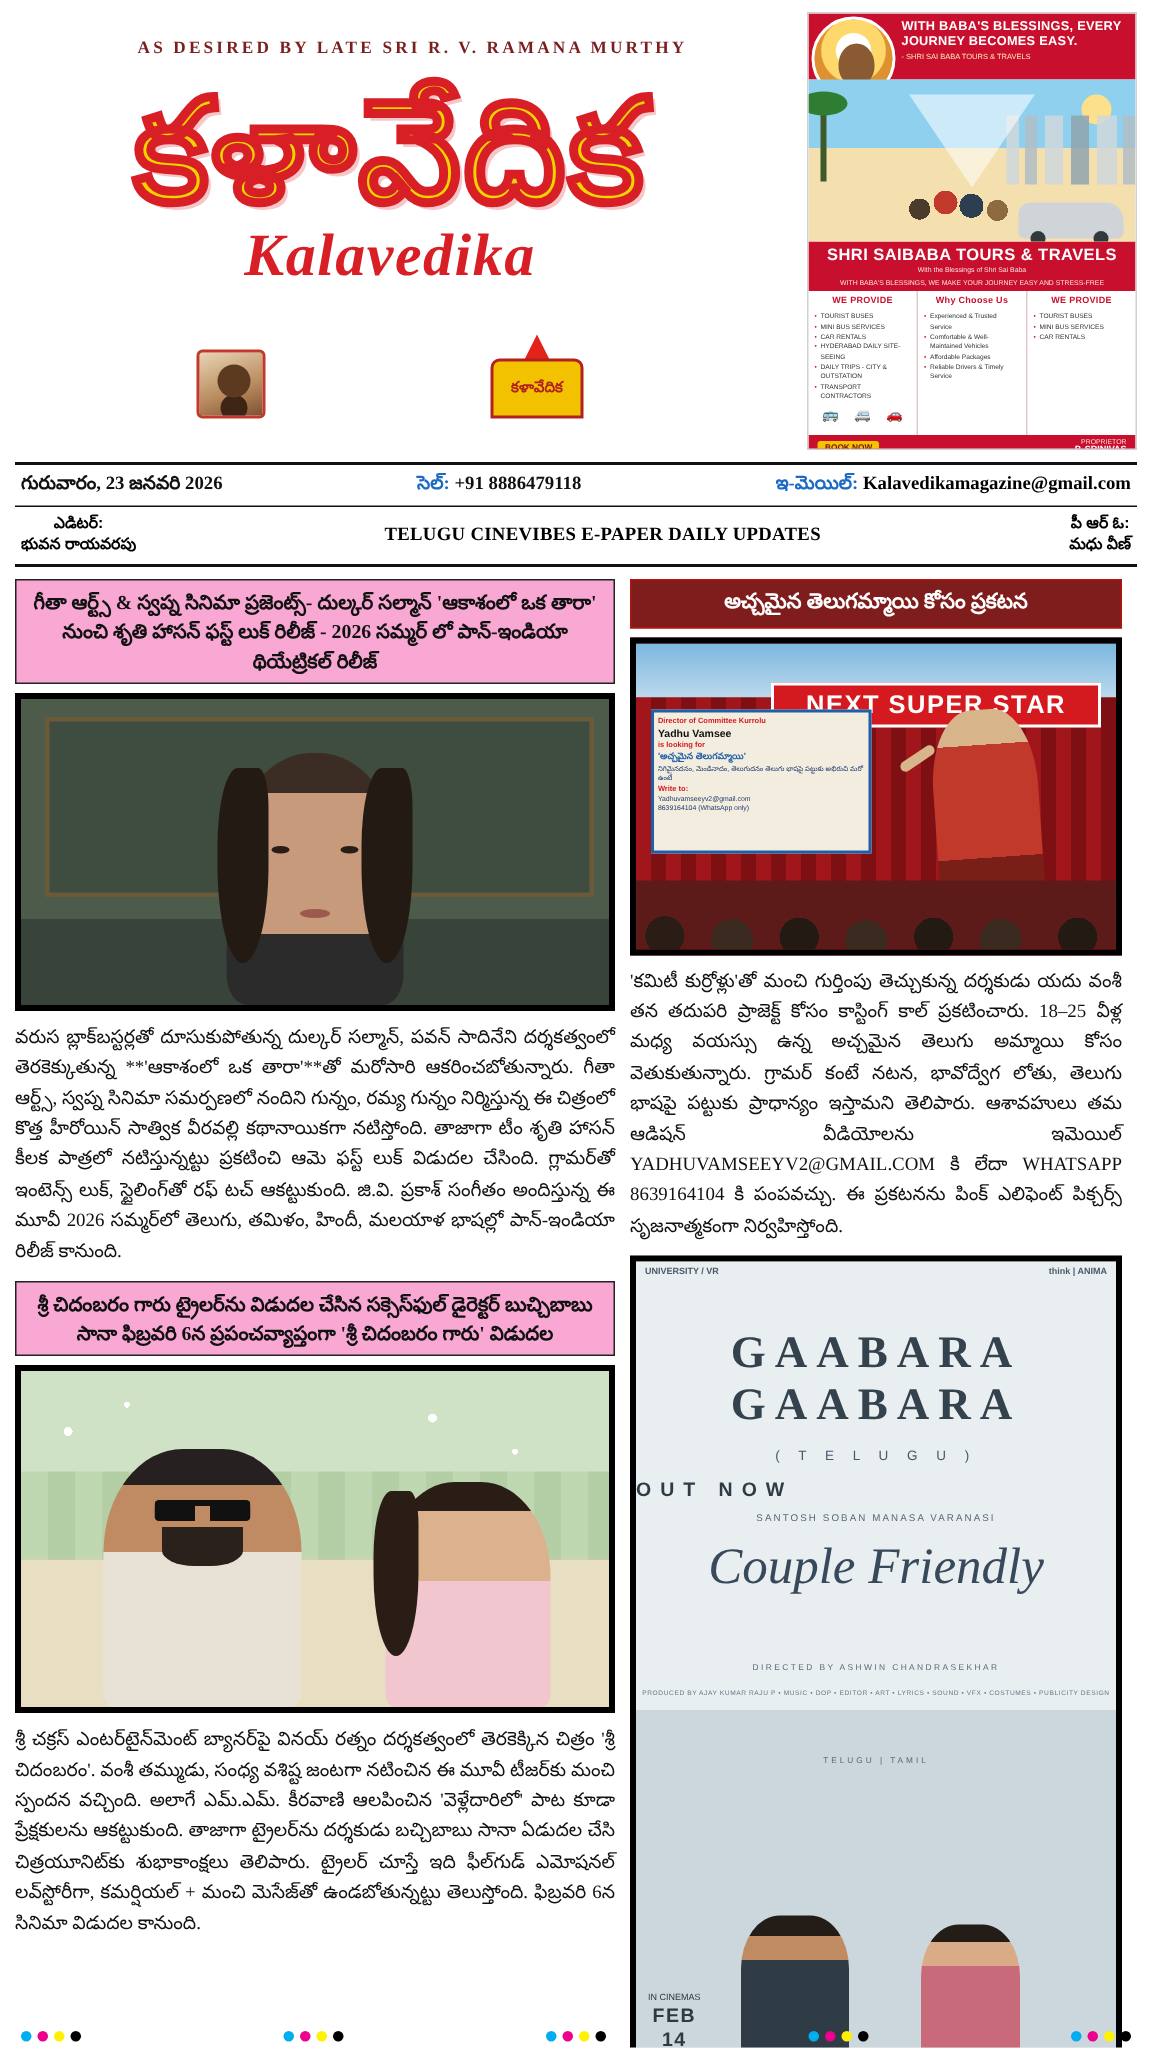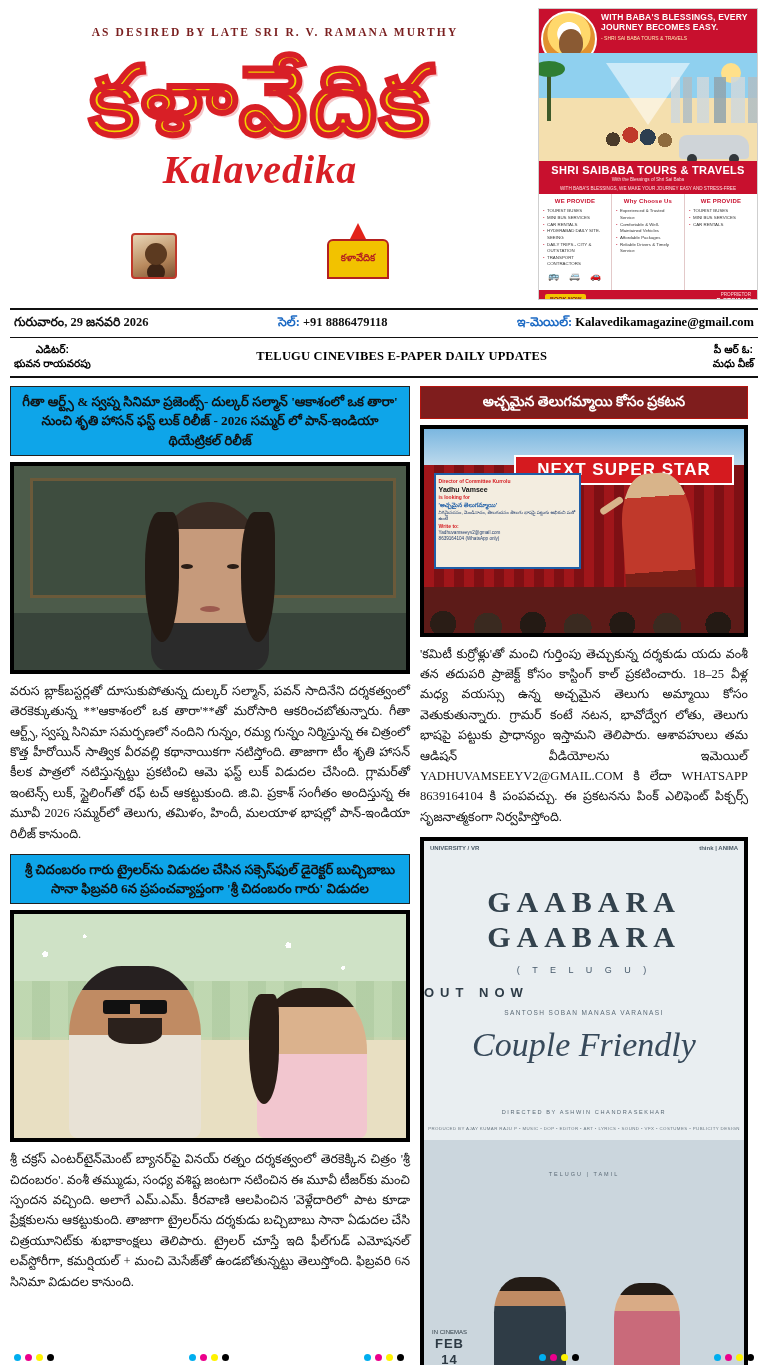--- a/index.html
+++ b/index.html
@@ -266,21 +266,21 @@
   }
 
   
   .content {
     display:flex; gap:10px; margin-top:8px;
   }
   .col-left { width: 400px; }
   .col-right { width: 328px; }
 
   .headline {
-    background:#0ea5e9;
+    background:#f9a8d4;
     border:1px solid #222;
     padding:5px 6px;
     font-family:"Liberation Serif", serif;
     font-weight:bold;
     font-size:13.2px;
     line-height:1.45;
     text-align:center;
     color:#111;
   }
   .headline.red {
@@ -579,21 +579,21 @@
       <div class="ad-bottom">
         <div class="ad-booknow">BOOK NOW</div>
         <div class="prop">PROPRIETOR</div>
         <div class="name">P. SRINIVAS</div>
 
       </div>
     </div>
   </div>
 
   <div class="infobar">
-    <div class="date">గురువారం, 29 జనవరి  2026</div>
+    <div class="date">గురువారం, 23 జనవరి  2026</div>
     <div class="cell">
       <span class="lbl">సెల్:</span>
       <span>+91 8886479118</span>
     </div>
     <div class="mail">
       <span class="lbl">ఇ-మెయిల్:</span>
       <span>Kalavedikamagazine@gmail.com</span>
     </div>
   </div>
 

